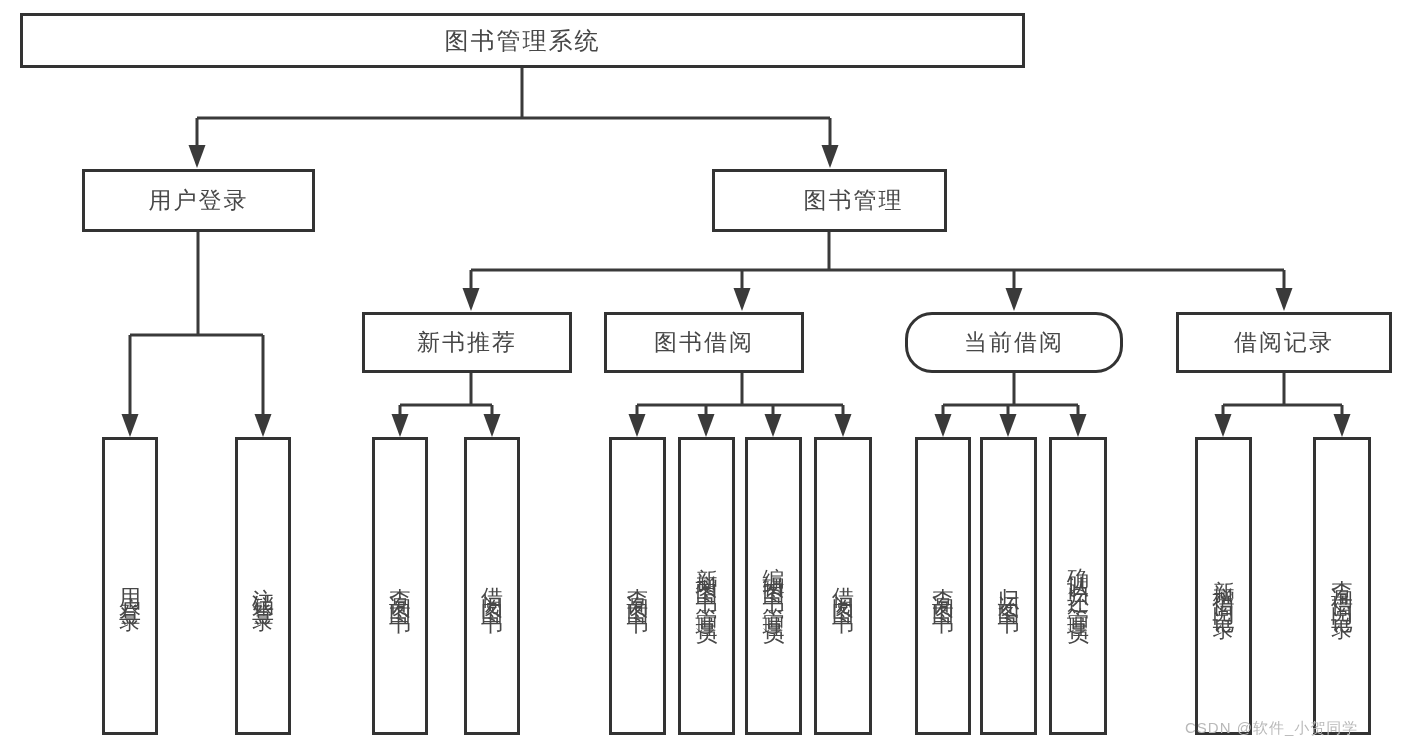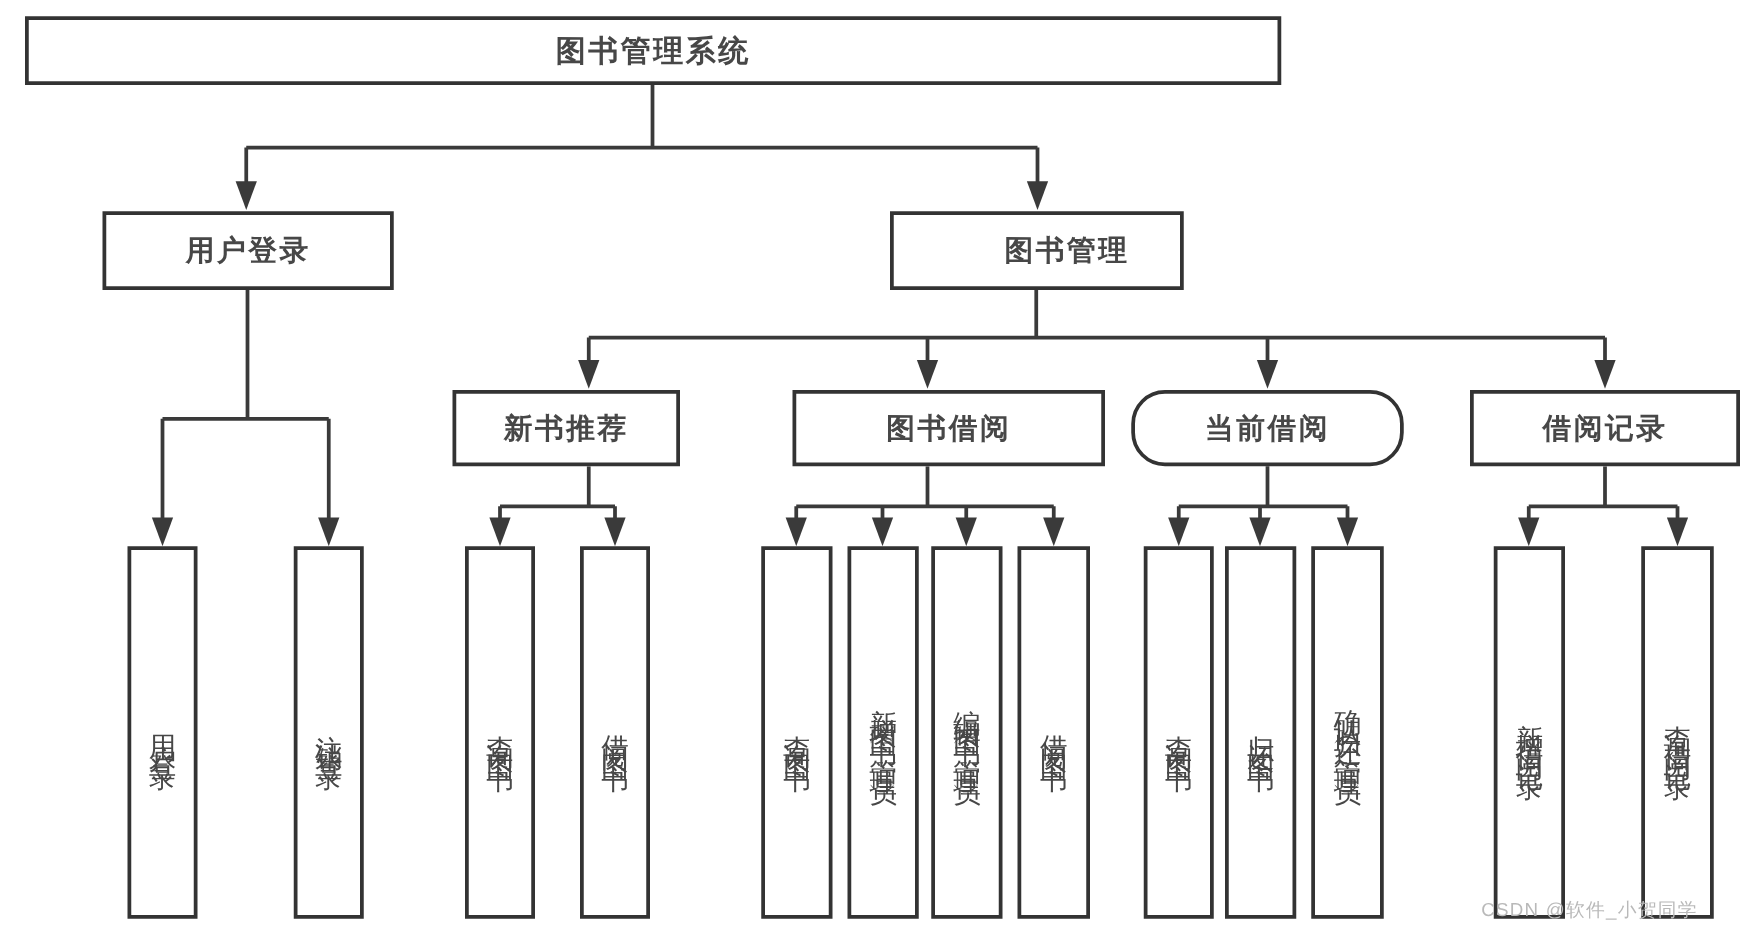--- a/index.html
+++ b/index.html
@@ -12,21 +12,21 @@
     font-family:"Liberation Sans","DejaVu Sans",sans-serif;
     color:var(--text);overflow:hidden;
   }
   .stage{position:relative;width:1405px;height:747px;background:var(--background);}
   .wires{position:absolute;left:0;top:0;width:1405px;height:747px;}
   .node{
     position:absolute;background:#ffffff;border:3px solid var(--border);
     box-sizing:border-box;display:flex;align-items:center;justify-content:center;
   }
   .node .hlabel{
-    font-size:23px;letter-spacing:2px;color:var(--text);white-space:nowrap;font-weight:bold;
+    font-size:23px;letter-spacing:2px;color:var(--text);white-space:nowrap;
   }
   .root .hlabel{font-size:24px;}
   .leaf{border-width:3px;}
   .leaf .vtext{
     writing-mode:vertical-rl;text-orientation:mixed;
     font-size:22px;letter-spacing:8px;color:var(--text);
     line-height:1;white-space:nowrap;
   }
   .watermark{
     position:absolute;left:1185px;top:719px;width:215px;
@@ -75,24 +75,24 @@
     <span class="hlabel">图书管理系统</span>
   </div>
 
   <div class="node" style="left:82px;top:169px;width:233px;height:63px;">
     <span class="hlabel">用户登录</span>
   </div>
   <div class="node" style="left:712px;top:169px;width:235px;height:63px;padding-left:48px;">
     <span class="hlabel">图书管理</span>
   </div>
 
-  <div class="node" style="left:362px;top:312px;width:182px;height:61px;">
+  <div class="node" style="left:362px;top:312px;width:210px;height:61px;">
     <span class="hlabel">新书推荐</span>
   </div>
-  <div class="node" style="left:634px;top:312px;width:250px;height:61px;">
+  <div class="node" style="left:604px;top:312px;width:200px;height:61px;">
     <span class="hlabel">图书借阅</span>
   </div>
   <div class="node" style="left:905px;top:312px;width:218px;height:61px;border-radius:27px;">
     <span class="hlabel">当前借阅</span>
   </div>
   <div class="node" style="left:1176px;top:312px;width:216px;height:61px;">
     <span class="hlabel">借阅记录</span>
   </div>
 
   <div class="node leaf" style="left:102px;top:437px;width:56px;height:298px;">

